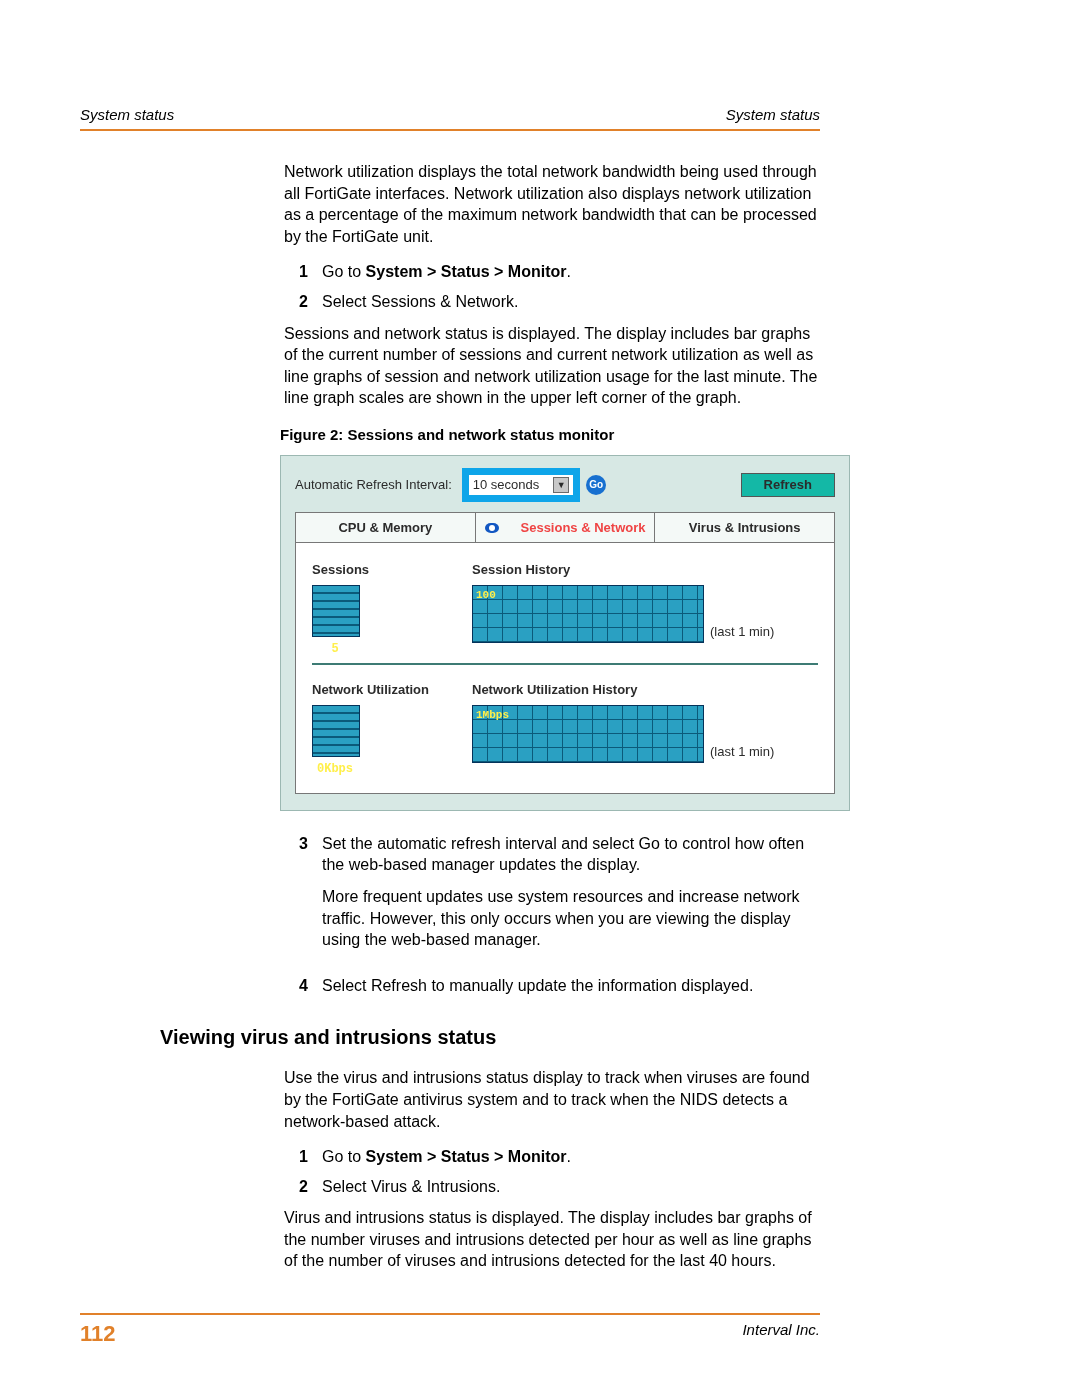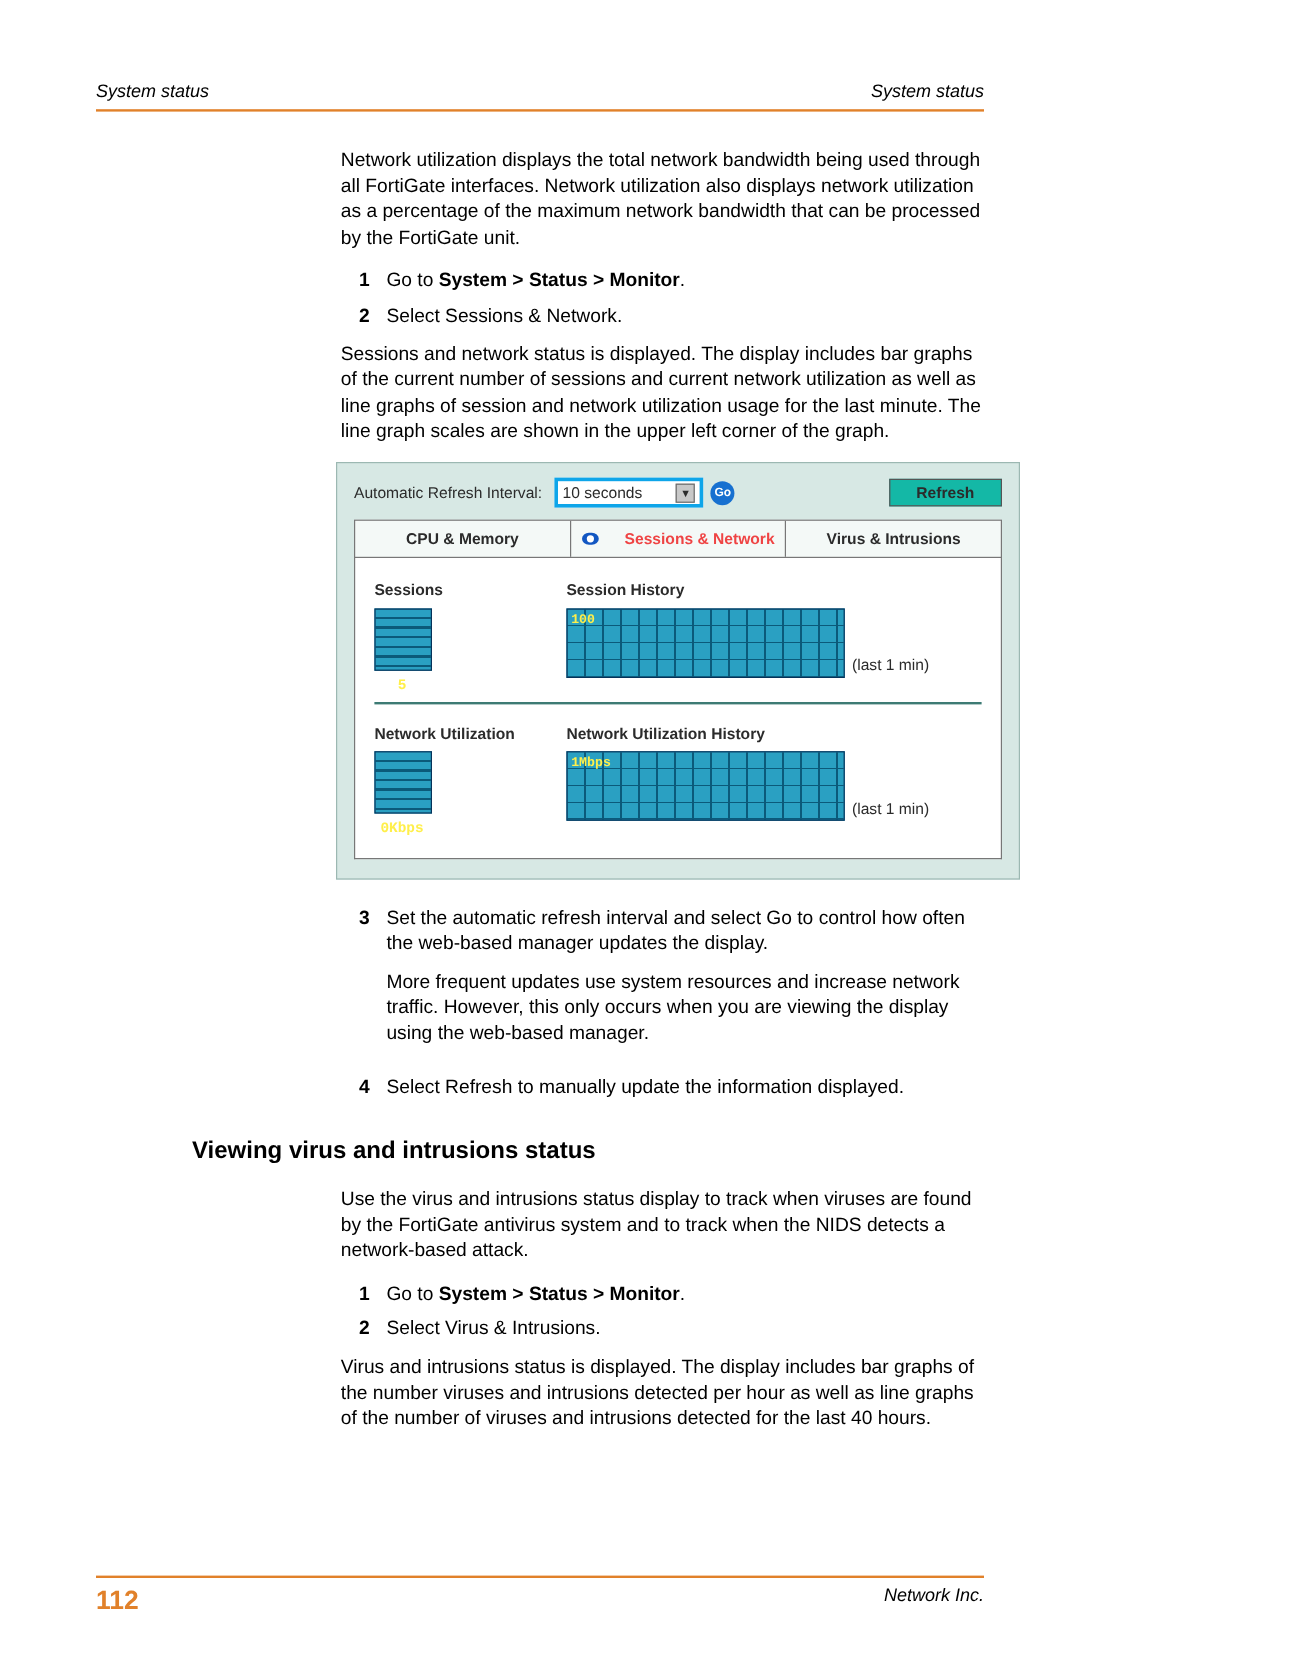--- a/index.html
+++ b/index.html
@@ -7,21 +7,21 @@
     padding: 0;
     background: #fff;
     font-family: Arial, Helvetica, sans-serif;
     color: #000;
   }
   .page {
     width: 900px;
     height: 1397px;
     position: relative;
     box-sizing: border-box;
-    padding: 68px 80px 40px 80px;
+    padding: 106px 80px 40px 80px;
   }
   .running-header {
     display: flex;
     justify-content: space-between;
     font-style: italic;
     font-size: 15px;
     padding-bottom: 6px;
     border-bottom: 2px solid #e1812a;
     margin-bottom: 30px;
   }
@@ -70,26 +70,26 @@
   }
   .ui-top {
     display: flex;
     align-items: center;
     gap: 6px;
     margin-bottom: 10px;
   }
   .ui-top .label { margin-right: 4px; }
   .ui-select {
     background: #fff;
-    border: 3px solid #0ea5e9;
+    border: 7px solid #0ea5e9;
     padding: 1px 4px;
     font-size: 13px;
     display: inline-flex;
     align-items: center;
-    gap: 28px;
+    gap: 14px;
   }
   .ui-select .caret {
     width: 14px; height: 14px;
     background: #c8c8c8;
     border: 1px solid #6b6b6b;
     display: flex; align-items: center; justify-content: center;
     font-size: 9px;
   }
   .go-btn {
     width: 20px; height: 20px;
@@ -240,20 +240,21 @@
         <span>Go to </span><span class="strong">System &gt; Status &gt; Monitor</span><span>.</span>
       </div>
     </div>
     <div class="step-row">
       <div class="step-num">2</div>
       <div class="step-text">Select Sessions &amp; Network.</div>
     </div>
 
     <p class="para" style="margin-top:10px">Sessions and network status is displayed. The display includes bar graphs of the current number of sessions and current network utilization as well as line graphs of session and network utilization usage for the last minute. The line graph scales are shown in the upper left corner of the graph.</p>
 
+    <div class="fig-caption">Figure 2:   Sessions and network status monitor</div>
 
     <div class="monitor-ui">
       <div class="ui-top">
         <span class="label">Automatic Refresh Interval:</span>
         <span class="ui-select">
           <span>10 seconds</span>
           <span class="caret">▼</span>
         </span>
         <span class="go-btn">Go</span>
         <span class="refresh-btn">Refresh</span>
@@ -330,15 +331,15 @@
     <div class="step-row">
       <div class="step-num">2</div>
       <div class="step-text">Select Virus &amp; Intrusions.</div>
     </div>
 
     <p class="para" style="margin-top:10px">Virus and intrusions status is displayed. The display includes bar graphs of the number viruses and intrusions detected per hour as well as line graphs of the number of viruses and intrusions detected for the last 40 hours.</p>
   </div>
 
   <div class="page-footer">
     <span class="page-num">112</span>
-    <span class="company">Network Inc.</span>
+    <span class="company">Interval Inc.</span>
   </div>
 </div>
 
 </body></html>

